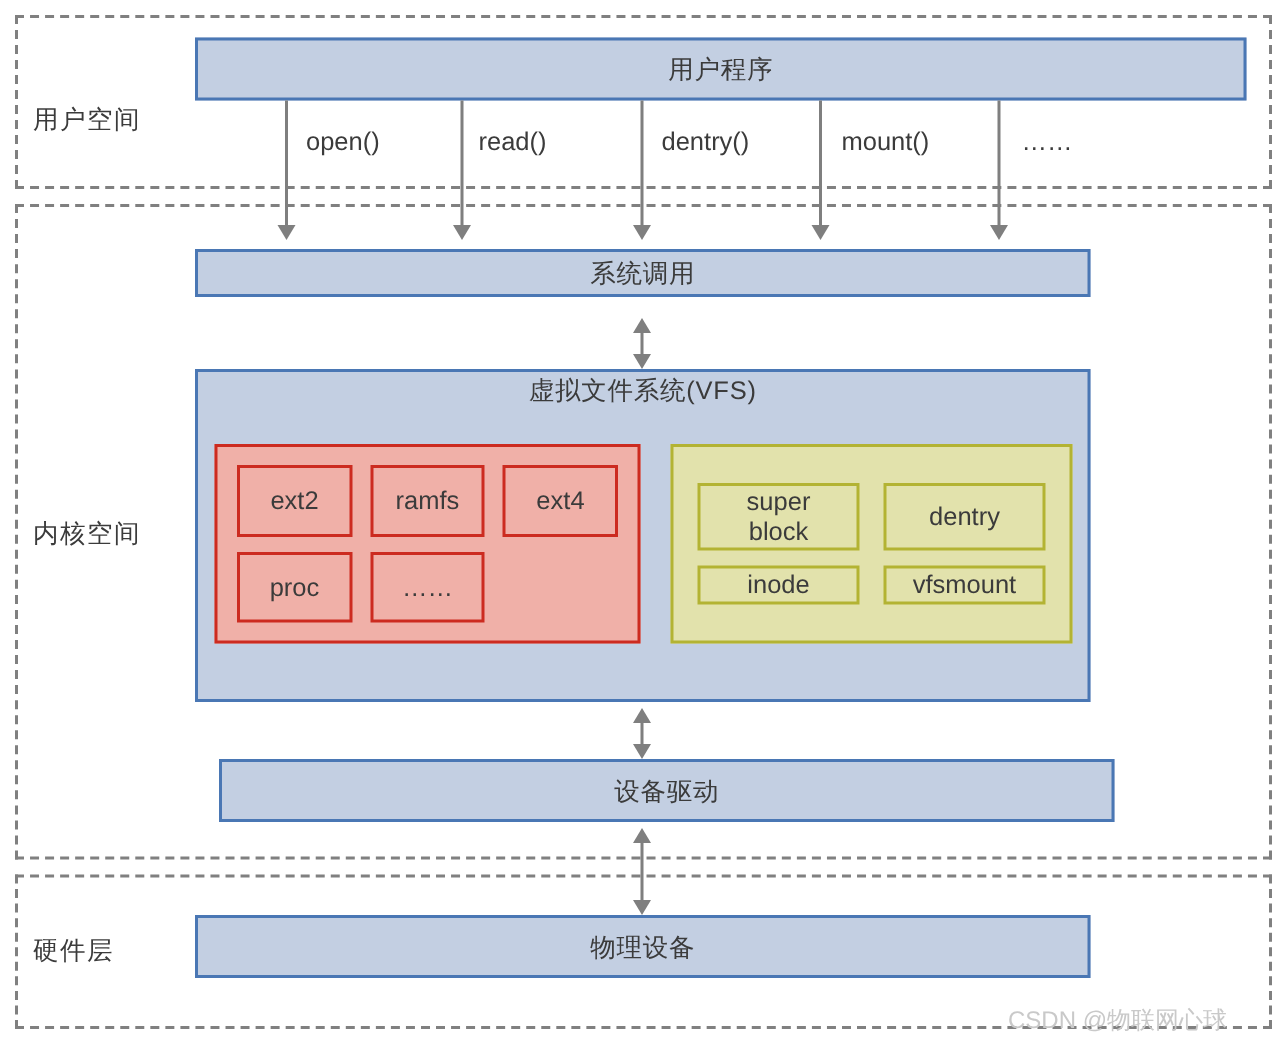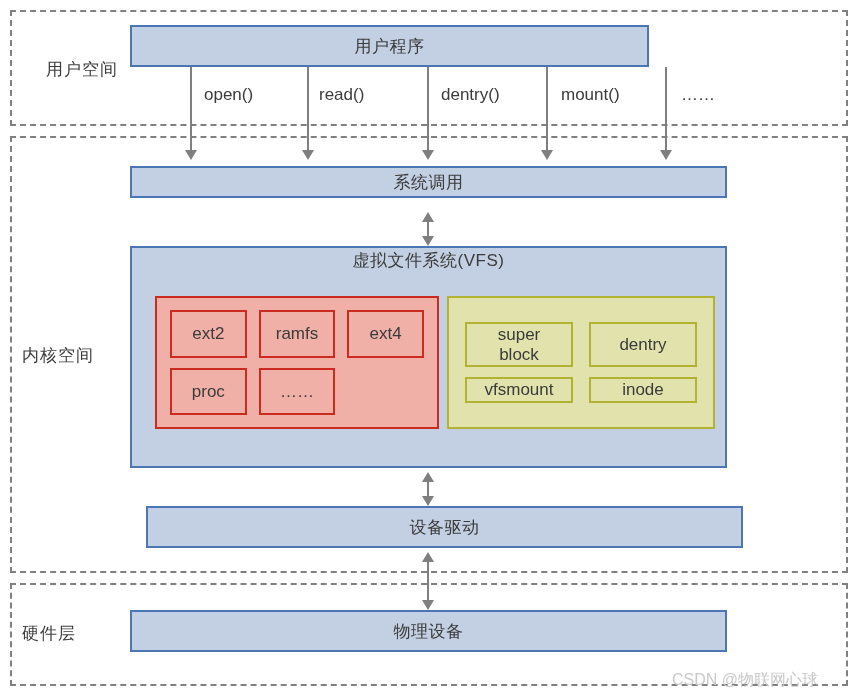--- a/index.html
+++ b/index.html
@@ -53,21 +53,20 @@
     position: absolute;
     box-sizing: border-box;
     display: grid;
   }
   .group.red {
     background: #f0b0a8;
     border: 2px solid #cc2b20;
     grid-template-columns: 1fr 1fr 1fr;
     gap: 10px 12px;
     padding: 12px 13px;
-    margin-left: 12px;
   }
   .group.yellow {
     background: #e2e2ac;
     border: 2px solid #b3b333;
     grid-template-columns: 1fr 1fr;
     gap: 10px 16px;
     padding: 24px 16px;
   }
   .cell {
     box-sizing: border-box;
@@ -122,23 +121,23 @@
     color: #c9c9c9;
     white-space: nowrap;
   }
 </style>
 </head>
 <body>
 
 <div id="stage">
 
   <div class="layer" style="left:10px; top:10px; width:838px; height:116px;"></div>
-  <div class="layer-label" style="left:22px; top:58px;margin-left:24px;">用户空间</div>
-
-  <div class="bluebox" style="left:130px; top:25px; width:519px; height:42px;">用户程序</div>
+  <div class="layer-label" style="left:22px; top:68px;">用户空间</div>
+
+  <div class="bluebox" style="left:130px; top:25px; width:701px; height:42px;">用户程序</div>
 
   <div class="layer" style="left:10px; top:136px; width:838px; height:437px;"></div>
   <div class="layer-label" style="left:22px; top:344px;">内核空间</div>
 
   <div class="vline" style="left:190px; top:67px; height:85px;"></div>
   <div class="arrowhead-down" style="left:185px; top:150px;"></div>
   <div class="syscall-label" style="left:204px; top:85px;">open()</div>
 
   <div class="vline" style="left:307px; top:67px; height:85px;"></div>
   <div class="arrowhead-down" style="left:302px; top:150px;"></div>
@@ -171,22 +170,22 @@
     <div class="cell">ramfs</div>
     <div class="cell">ext4</div>
     <div class="cell">proc</div>
     <div class="cell">……</div>
   </div>
 
   <div class="group yellow" style="left:447px; top:296px; width:268px; height:133px;">
     <div class="cell" style="white-space:pre-line;">super
 block</div>
     <div class="cell">dentry</div>
+    <div class="cell">inode</div>
     <div class="cell">vfsmount</div>
-    <div class="cell">inode</div>
   </div>
 
   <div class="arrowhead-up" style="left:422px; top:472px;"></div>
   <div class="vline" style="left:427px; top:478px; height:20px;"></div>
   <div class="arrowhead-down" style="left:422px; top:496px;"></div>
 
   <div class="bluebox" style="left:146px; top:506px; width:597px; height:42px;">设备驱动</div>
 
   <div class="layer" style="left:10px; top:583px; width:838px; height:103px;"></div>
   <div class="layer-label" style="left:22px; top:622px;">硬件层</div>

